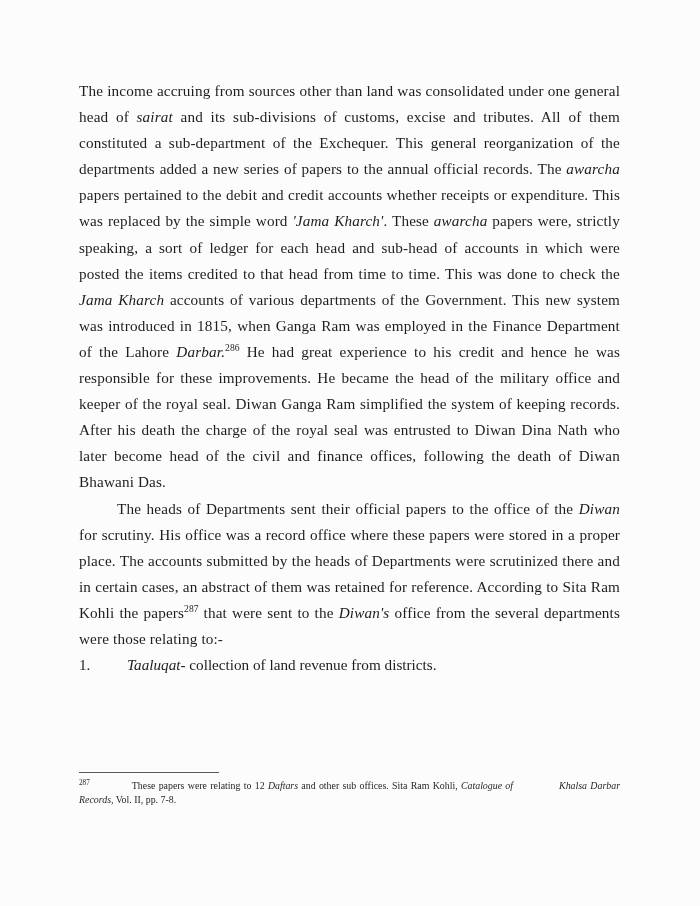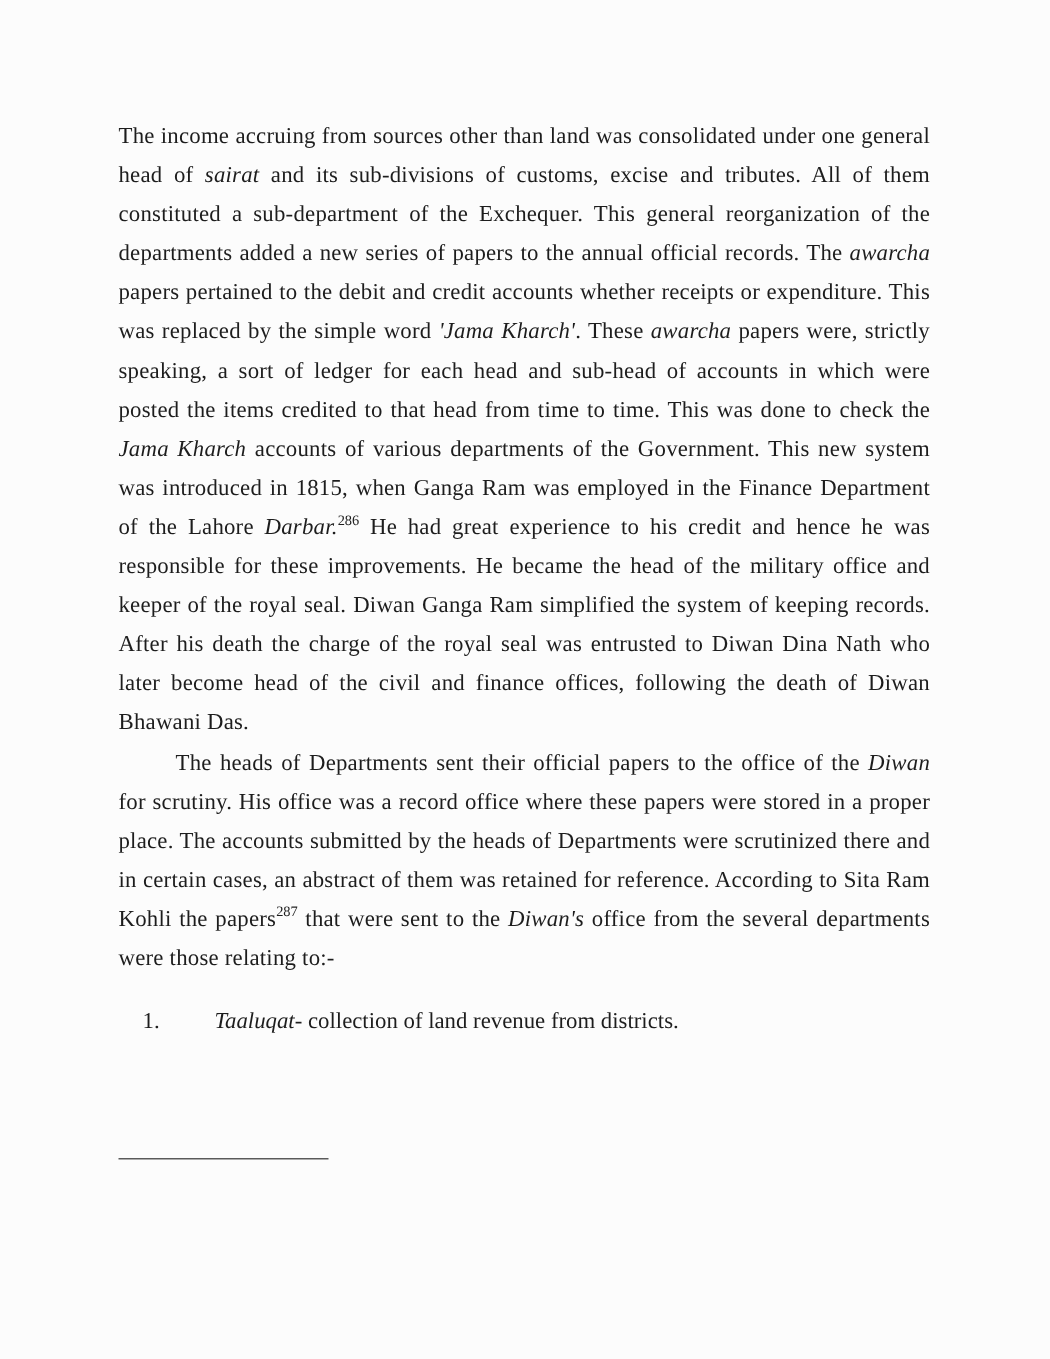--- a/index.html
+++ b/index.html
@@ -35,21 +35,21 @@
     line-height: 26.1px;
     text-align: justify;
     text-justify: inter-word;
     letter-spacing: 0.01em;
     color: #1d1d1d;
   }
   p.body-para.indent-first {
     text-indent: 38px;
   }
   p.list-item {
-    margin: 16px;
+    margin: 0;
     font-size: 15.2px;
     line-height: 26.1px;
     text-align: left;
     color: #1d1d1d;
   }
   .list-num {
     display: inline-block;
     width: 48px;
   }
   i, em {
@@ -109,15 +109,16 @@
     <p class="body-para indent-first"><span>The heads of Departments sent their official papers to the office of the </span><i>Diwan</i><span> for scrutiny. His office was a record office where these papers were stored in a proper place. The accounts submitted by the heads of Departments were scrutinized there and in certain cases, an abstract of them was retained for reference. According to Sita Ram Kohli the papers</span><sup class="fnref">287</sup><span> that were sent to the </span><i>Diwan's</i><span> office from the several departments were those relating to:-</span></p>
 
     <p class="list-item"><span class="list-num">1.</span><i>Taaluqat</i><span>- collection of land revenue from districts.</span></p>
 
   </div>
 
   <div class="footnotes">
     <hr class="fn-rule">
 
 
+    <p class="footnote"><span class="fn-marker">287</span><span class="fn-gap"></span><span>These papers were relating to 12 </span><i>Daftars</i><span> and other sub offices. Sita Ram Kohli, </span><i>Catalogue of</i><span class="fn-wide-gap"></span><i>Khalsa Darbar Records</i><span>, Vol. II, pp. 7-8.</span></p>
   </div>
 
 </div>
 
 </body></html>

